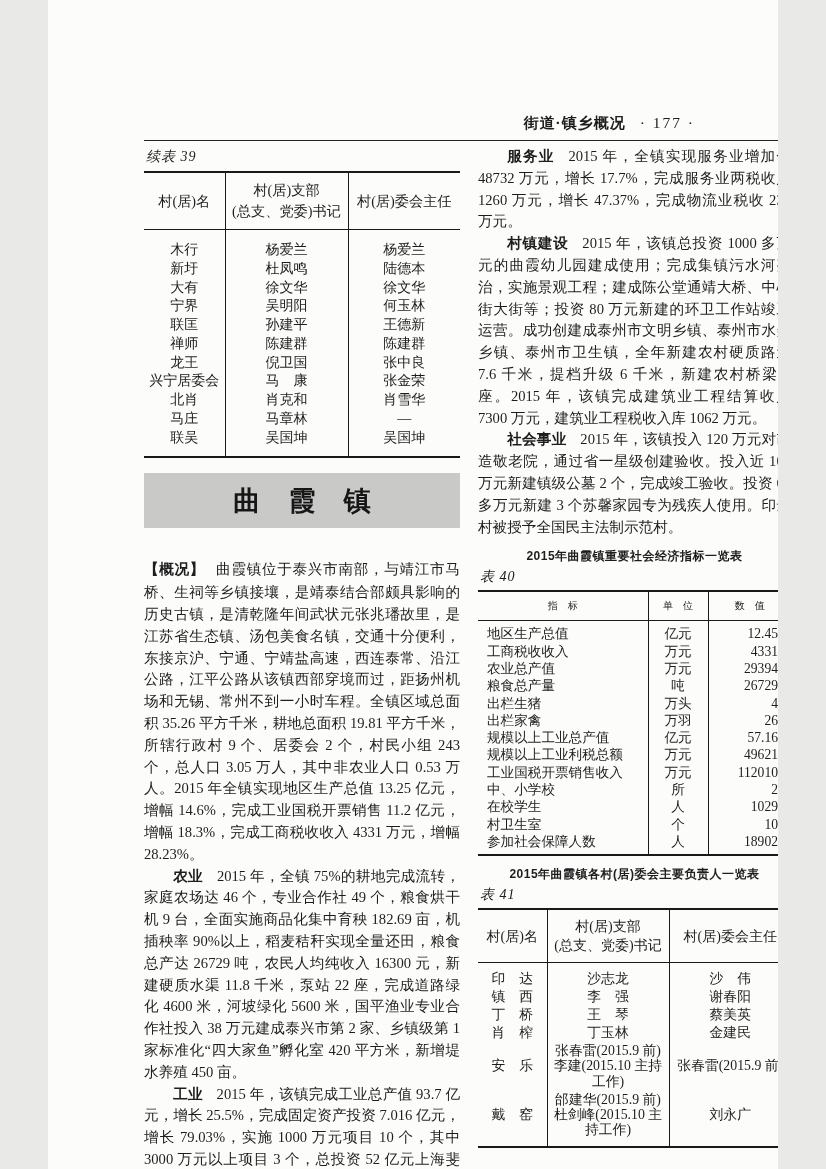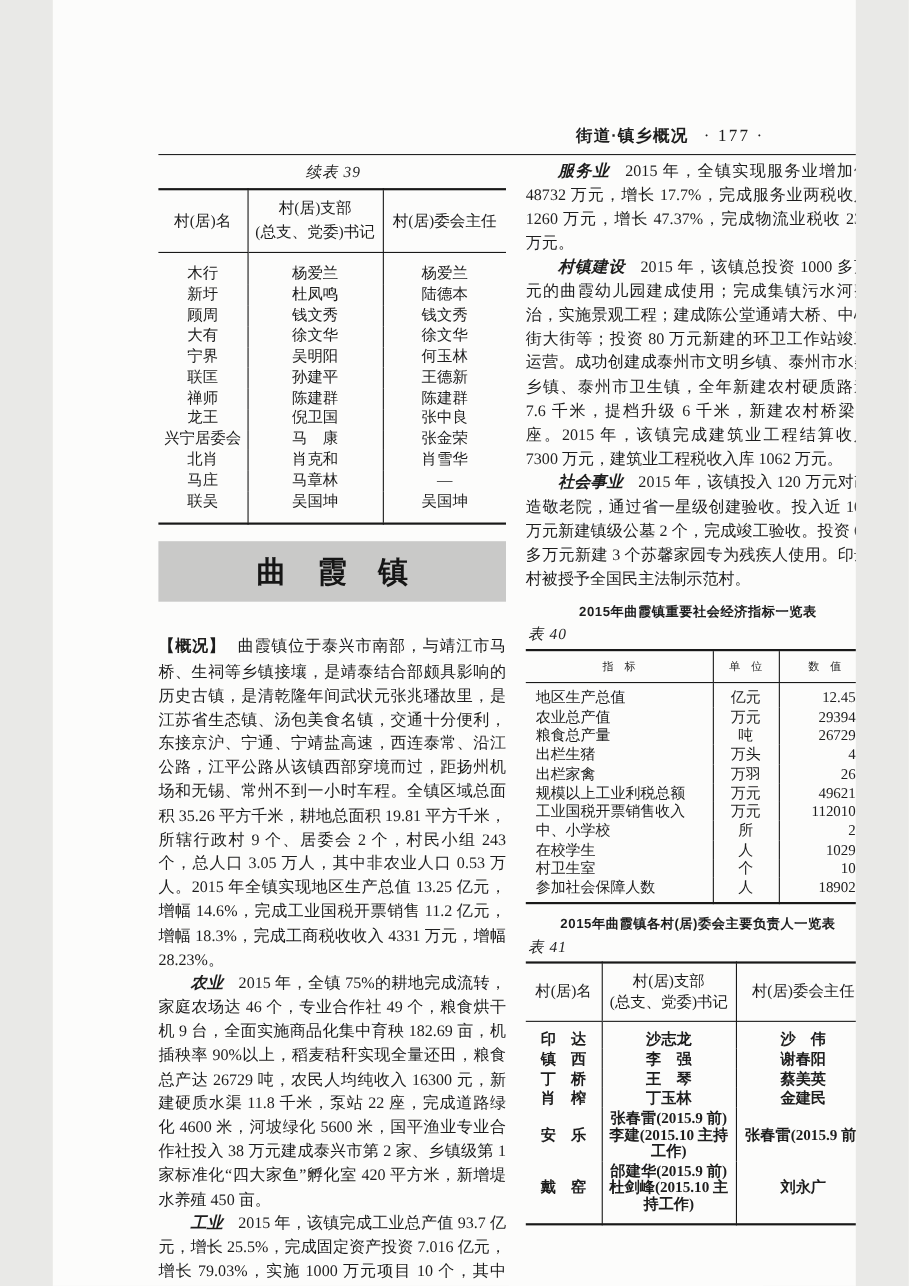--- a/index.html
+++ b/index.html
@@ -14,21 +14,21 @@
   .ph-page { font-size:15.5px; margin-left:10px; letter-spacing:2px; }
   .header-rule { position:absolute; top:140px; left:96px; width:647px; border-top:1.7px solid #232323; }
 
   
   .col { position:absolute; top:146px; }
   .col-left  { left:96px;  width:316px; }
   .col-right { left:430px; width:313px; }
 
   
   .kai { font-style:italic; font-size:14px; letter-spacing:1px; }
-  .cont-caption { margin:2px 0 5px 2px;text-align:center; }
+  .cont-caption { margin:2px 0 5px 2px; }
   .table-label { margin:2px 0 4px 2px; }
 
   
   table.book-table { width:100%; border-collapse:collapse; table-layout:fixed;
     border-top:2.2px solid #191919; border-bottom:2.2px solid #191919; }
   table.book-table th { font-weight:normal; white-space:pre-line; text-align:center;
     border-bottom:1.9px solid #191919; padding:7px 2px; }
   table.book-table td { text-align:center; white-space:pre-line; overflow:hidden; }
   .mid-col-borders th:nth-child(2), .mid-col-borders td:nth-child(2) {
     border-left:1.6px solid #191919; border-right:1.6px solid #191919; }
@@ -44,39 +44,39 @@
   .banner { margin-top:15px; height:55px; background:#c9c9c8;
     display:flex; align-items:center; justify-content:center; }
   .banner span { font-family:"Liberation Sans", sans-serif; font-weight:bold;
     font-size:27px; letter-spacing:1.05em; margin-right:-1.05em; color:#161616; }
 
   
   .para { margin:0; font-size:14.6px; line-height:21.8px; text-align:justify; text-indent:2em; }
   .para.first { margin-top:31px; }
   .para.no-indent { text-indent:0; }
   .lead-hei { font-family:Liberation Mono, monospace; font-weight:bold; margin-right:0.75em; }
-  .lead-kai { font-weight:bold; font-style:italic; margin-right:0.95em; }
+  .lead-kai { font-weight:bold; margin-right:0.95em; }
 
   
   .table-title { font-family:"Liberation Sans", sans-serif; font-weight:bold;
     font-size:12px; text-align:center; margin:10px 0 3px 0; letter-spacing:0.5px; }
 
   
   .t40 { font-size:13.6px; }
   .t40 th { font-size:10px; padding:4px 2px; }
   .t40 td { line-height:17.3px; padding:0 2px; }
   .t40 td:first-child { text-align:left; padding-left:9px; }
   .t40 td:last-child  { text-align:right; padding-right:13px; }
   .t40 tbody tr:first-child td { padding-top:4px; }
   .t40 tbody tr:last-child td  { padding-bottom:4px; }
 
   
   .t41 { font-size:13.8px; }
   .t41 th { font-size:14px; line-height:19px; padding:5px 2px; }
-  .t41 td { padding:1.4px 2px; line-height:15.2px;font-weight:bold; }
+  .t41 td { padding:1.4px 2px; line-height:15.2px; }
   .t41 tbody tr:first-child td { padding-top:8px; }
   .t41 tbody tr:last-child td  { padding-bottom:9px; }
 </style>
 </head>
 <body>
 
 <div class="page">
 
   <div class="page-header">
     <span class="ph-section">街道·镇乡概况</span>
@@ -107,25 +107,20 @@
             <td>木行</td>
             <td>杨爱兰</td>
             <td>杨爱兰</td>
           </tr>
           <tr>
             <td>新圩</td>
             <td>杜凤鸣</td>
             <td>陆德本</td>
           </tr>
           <tr>
-            <td>顾周</td>
-            <td>钱文秀</td>
-            <td>钱文秀</td>
-          </tr>
-          <tr>
             <td>大有</td>
             <td>徐文华</td>
             <td>徐文华</td>
           </tr>
           <tr>
             <td>宁界</td>
             <td>吴明阳</td>
             <td>何玉林</td>
           </tr>
           <tr>
@@ -209,38 +204,48 @@
           <th>数　值</th>
         </tr>
       </thead>
       <tbody>
           <tr>
             <td>地区生产总值</td>
             <td>亿元</td>
             <td>12.45</td>
           </tr>
           <tr>
+            <td>工商税收收入</td>
+            <td>万元</td>
+            <td>4331</td>
+          </tr>
+          <tr>
             <td>农业总产值</td>
             <td>万元</td>
             <td>29394</td>
           </tr>
           <tr>
             <td>粮食总产量</td>
             <td>吨</td>
             <td>26729</td>
           </tr>
           <tr>
             <td>出栏生猪</td>
             <td>万头</td>
             <td>4</td>
           </tr>
           <tr>
             <td>出栏家禽</td>
             <td>万羽</td>
             <td>26</td>
+          </tr>
+          <tr>
+            <td>规模以上工业总产值</td>
+            <td>亿元</td>
+            <td>57.16</td>
           </tr>
           <tr>
             <td>规模以上工业利税总额</td>
             <td>万元</td>
             <td>49621</td>
           </tr>
           <tr>
             <td>工业国税开票销售收入</td>
             <td>万元</td>
             <td>112010</td>

